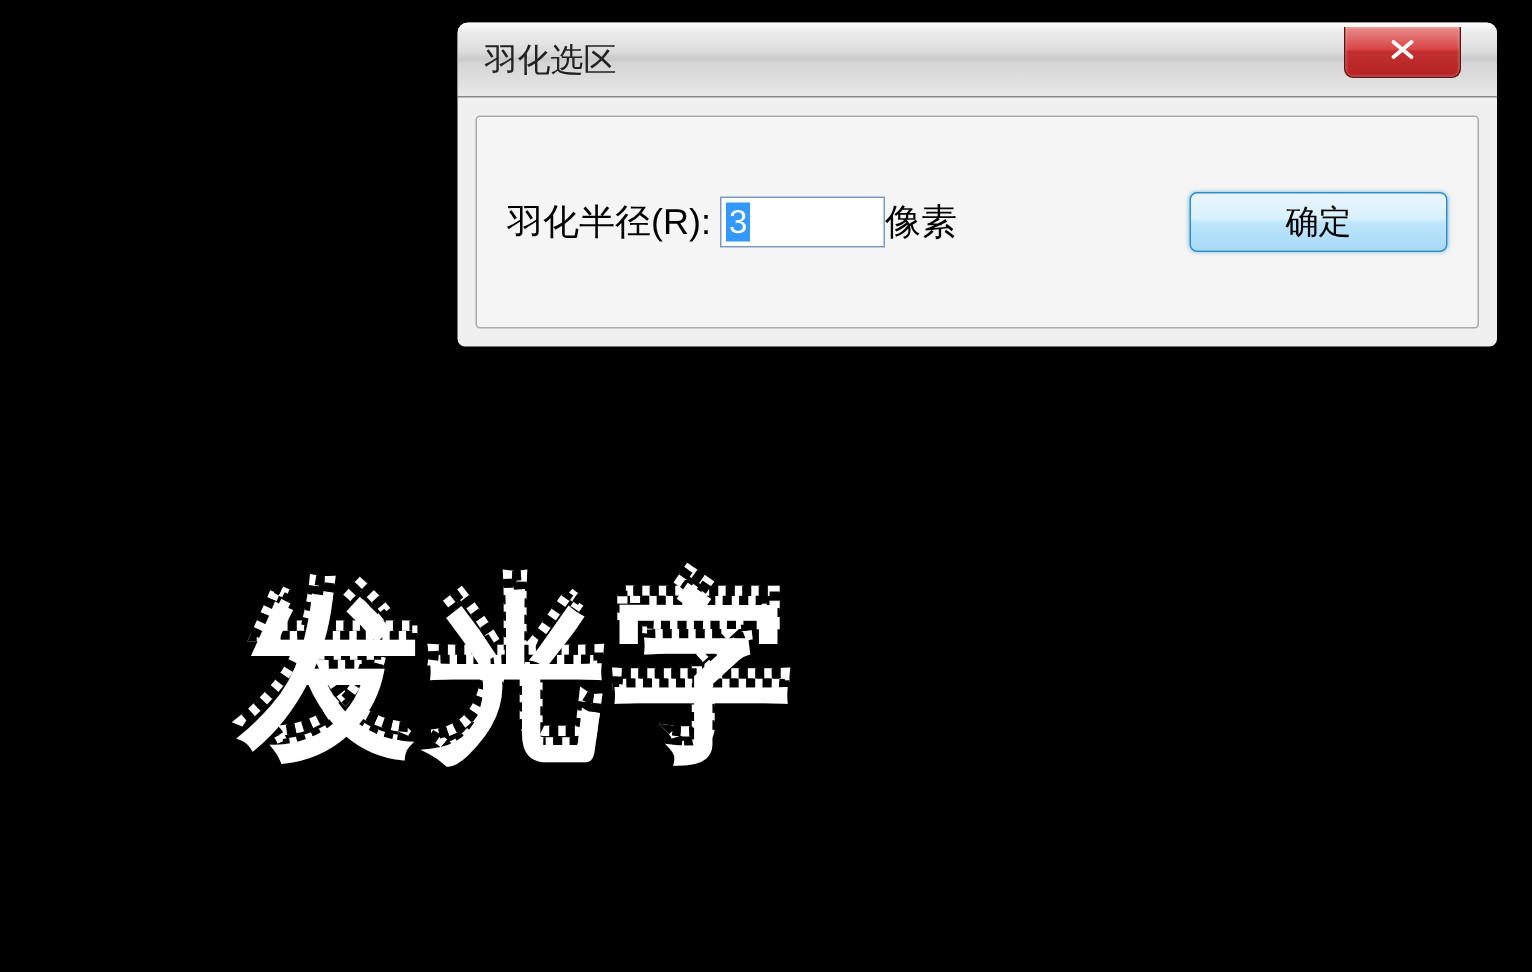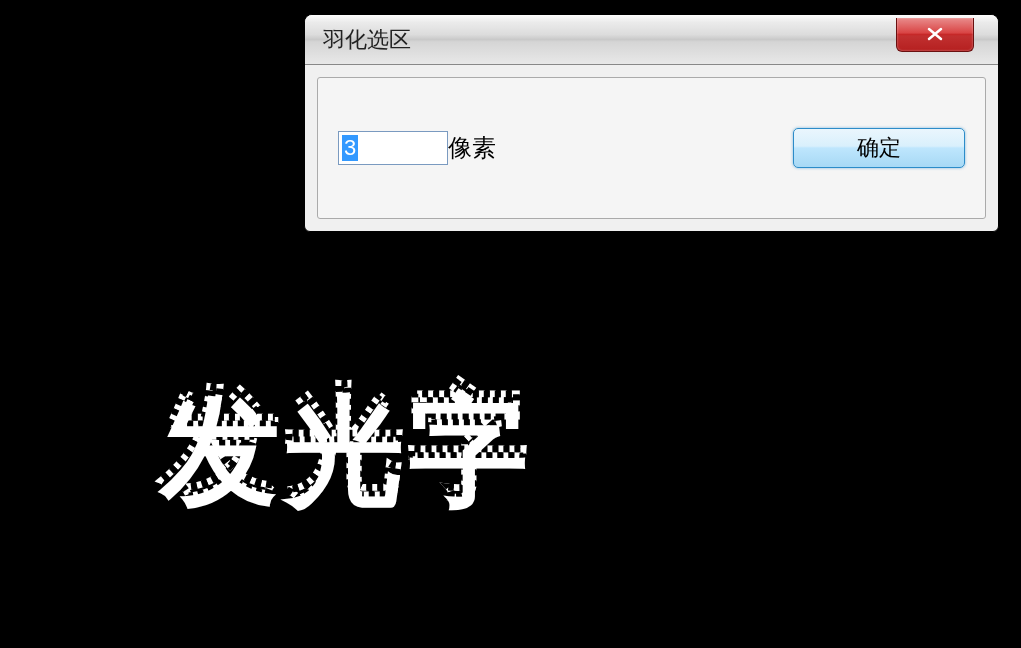--- a/index.html
+++ b/index.html
@@ -212,20 +212,21 @@
       <span class="close-x">
         <svg width="18" height="14" viewBox="0 0 18 14">
           <path d="M3 2 L15 12 M15 2 L3 12" stroke="#fff" stroke-width="2.5" stroke-linecap="round" fill="none"></path>
         </svg>
       </span>
     </div>
   </div>
 
   <div class="dialog-body">
     <div class="input-area">
+      <span class="input-label">羽化半径(R):</span>
       <div class="input-display">
         <span class="radius-input-value">3</span>
       </div>
       <span class="unit-label">像素</span>
     </div>
 
     <div class="button-col">
       <div class="dlg-button ok-button">
         <span>确定</span>
       </div>

